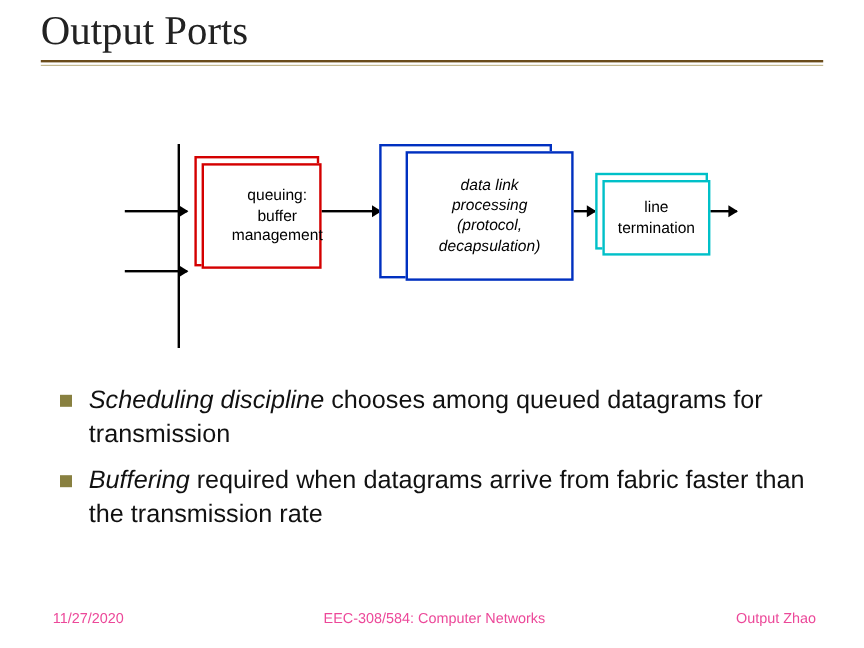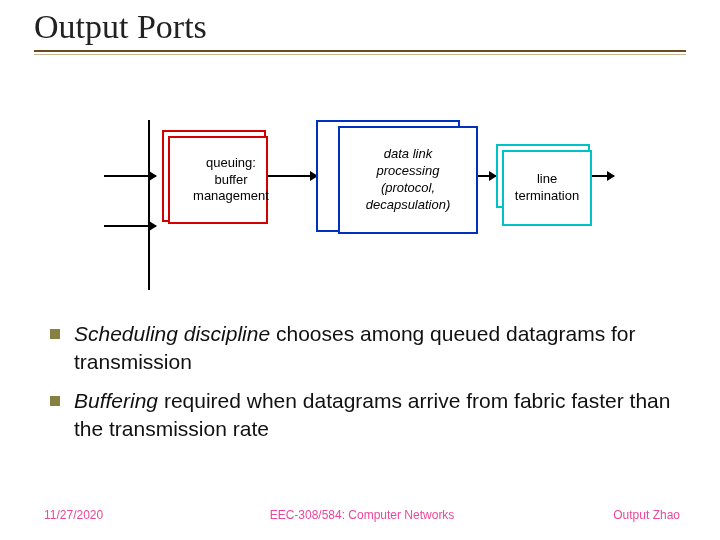--- a/index.html
+++ b/index.html
@@ -103,21 +103,21 @@
     justify-content: center;
     line-height: 1.3;
     padding: 2px;
     box-sizing: border-box;
   }
   .red-s { border-color: #d40000; left: 104px; top: 10px; width: 100px; height: 88px; }
   .red-b { border-color: #d40000; left: 110px; top: 16px; width: 100px; height: 88px; padding-left: 28px; }
   .blue-s { border-color: #0030c0; left: 258px; top: 0px; width: 140px; height: 108px; }
   .blue-b { border-color: #0030c0; left: 280px; top: 6px; width: 140px; height: 108px; font-style: italic; }
   .cyan-s { border-color: #00c0c8; left: 438px; top: 24px; width: 90px; height: 60px; }
-  .cyan-b { border-color: #00c0c8; left: 444px; top: 30px; width: 90px; height: 76px; }
+  .cyan-b { border-color: #00c0c8; left: 444px; top: 30px; width: 90px; height: 63px; }
   .bullets {
     position: absolute;
     top: 320px;
     left: 50px;
     right: 30px;
     font-size: 21px;
     color: #111;
     line-height: 1.35;
   }
   .bullet {

